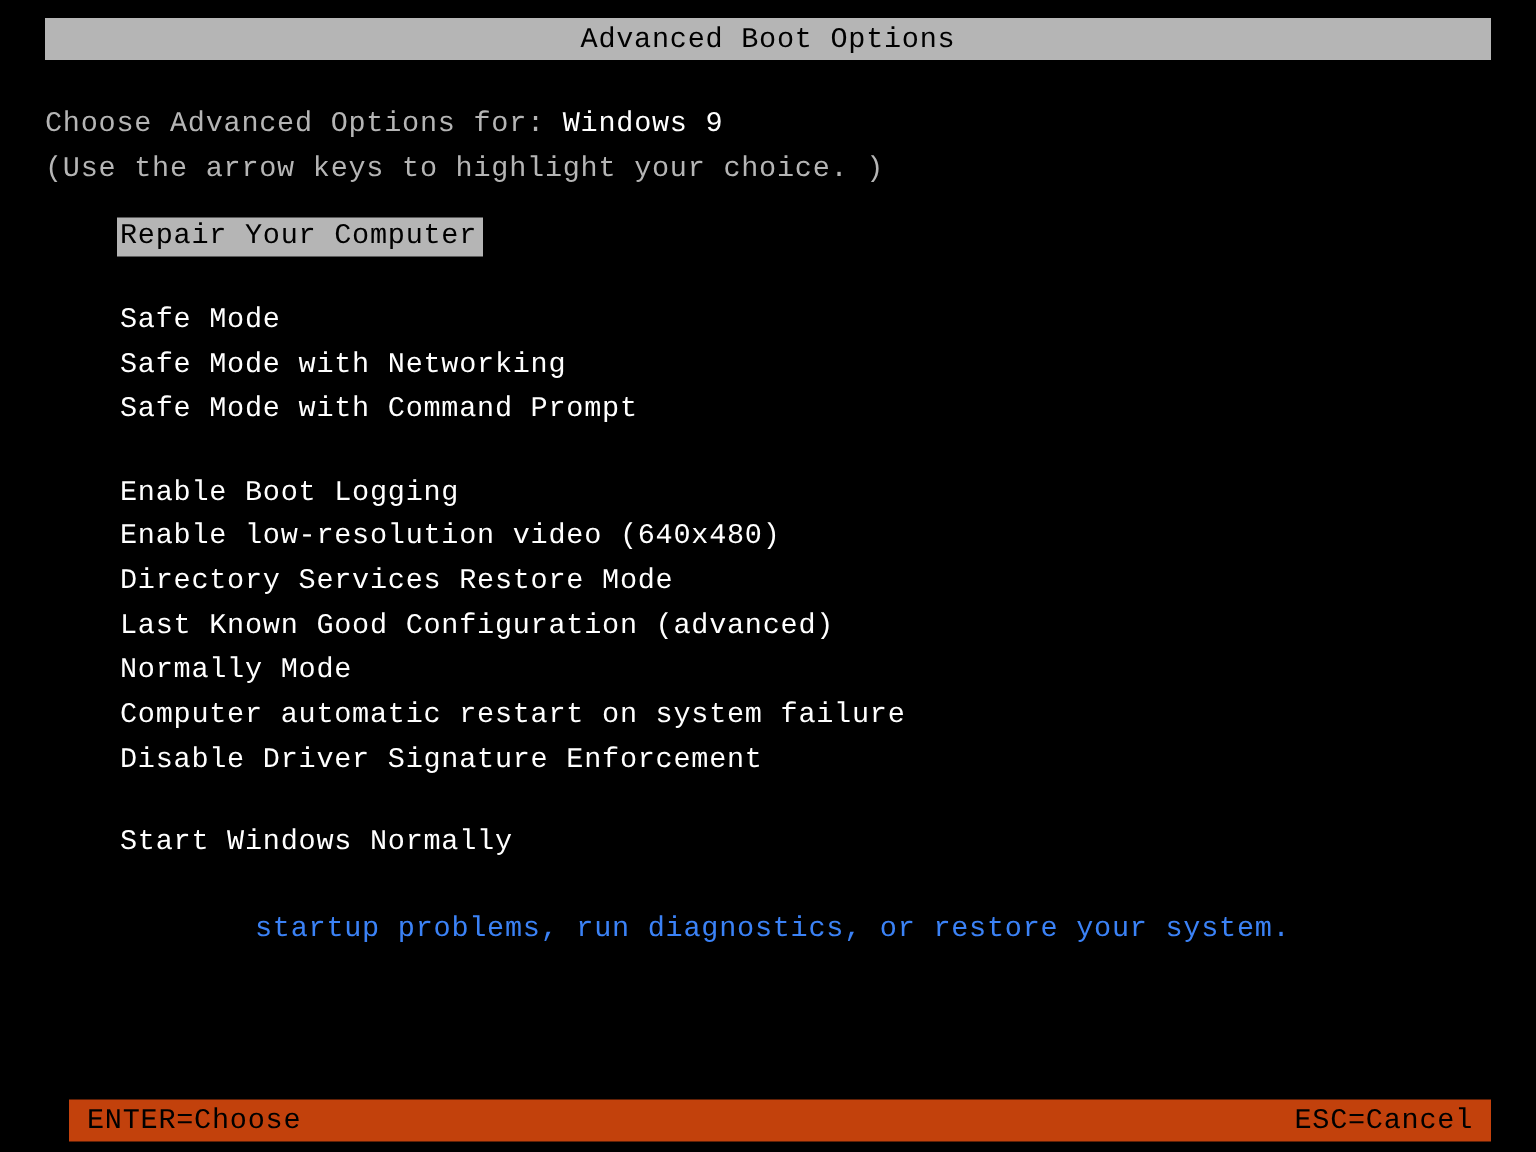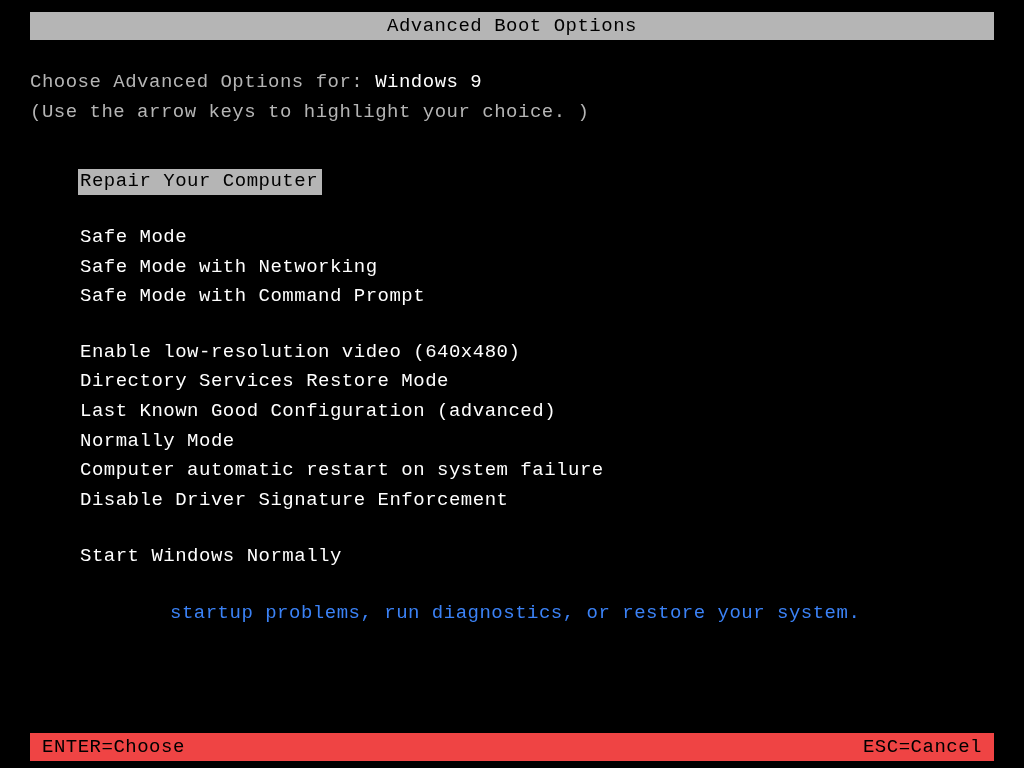--- a/index.html
+++ b/index.html
@@ -28,21 +28,21 @@
     .content {
       padding: 30px 30px 0 30px;
     }
     .header-line {
       margin-bottom: 4px;
     }
     .os-name {
       color: #ffffff;
     }
     .instruction {
-      margin-bottom: 44px;
+      margin-bottom: 20px;
     }
     .menu {
       padding-left: 48px;
     }
     .menu-item {
       color: #ffffff;
       margin-bottom: 4px;
       cursor: default;
       display: inline-block;
       padding: 0 2px;
@@ -64,23 +64,23 @@
     .desc-text {
       color: #ffffff;
     }
     .desc-line2 {
       padding-left: 140px;
       color: #3b82f6;
     }
     .footer-bar {
       position: absolute;
       bottom: 0;
-      left: 0;
+      left: 16px;
       right: 0;
-      background: #ef4444;
+      background: #c2410c;
       color: #000000;
       padding: 3px 12px;
       margin: 0 30px 7px 30px;
       display: flex;
       justify-content: space-between;
     }
     .row {
       display: block;
       line-height: 1.35;
     }
@@ -103,20 +103,21 @@
       <div class="row"><span class="menu-item selected">Repair Your Computer</span></div>
     </div>
 
     <div class="menu-group">
       <div class="row"><span class="menu-item">Safe Mode</span></div>
       <div class="row"><span class="menu-item">Safe Mode with Networking</span></div>
       <div class="row"><span class="menu-item">Safe Mode with Command Prompt</span></div>
     </div>
 
     <div class="menu-group">
+      <div class="row"><span class="menu-item">Enable Boot Logging</span></div>
       <div class="row"><span class="menu-item">Enable low-resolution video (640x480)</span></div>
       <div class="row"><span class="menu-item">Directory Services Restore Mode</span></div>
       <div class="row"><span class="menu-item">Last Known Good Configuration (advanced)</span></div>
       <div class="row"><span class="menu-item">Normally Mode</span></div>
       <div class="row"><span class="menu-item">Computer automatic restart on system failure</span></div>
       <div class="row"><span class="menu-item">Disable Driver Signature Enforcement</span></div>
     </div>
 
     <div class="menu-group">
       <div class="row"><span class="menu-item">Start Windows Normally</span></div>

